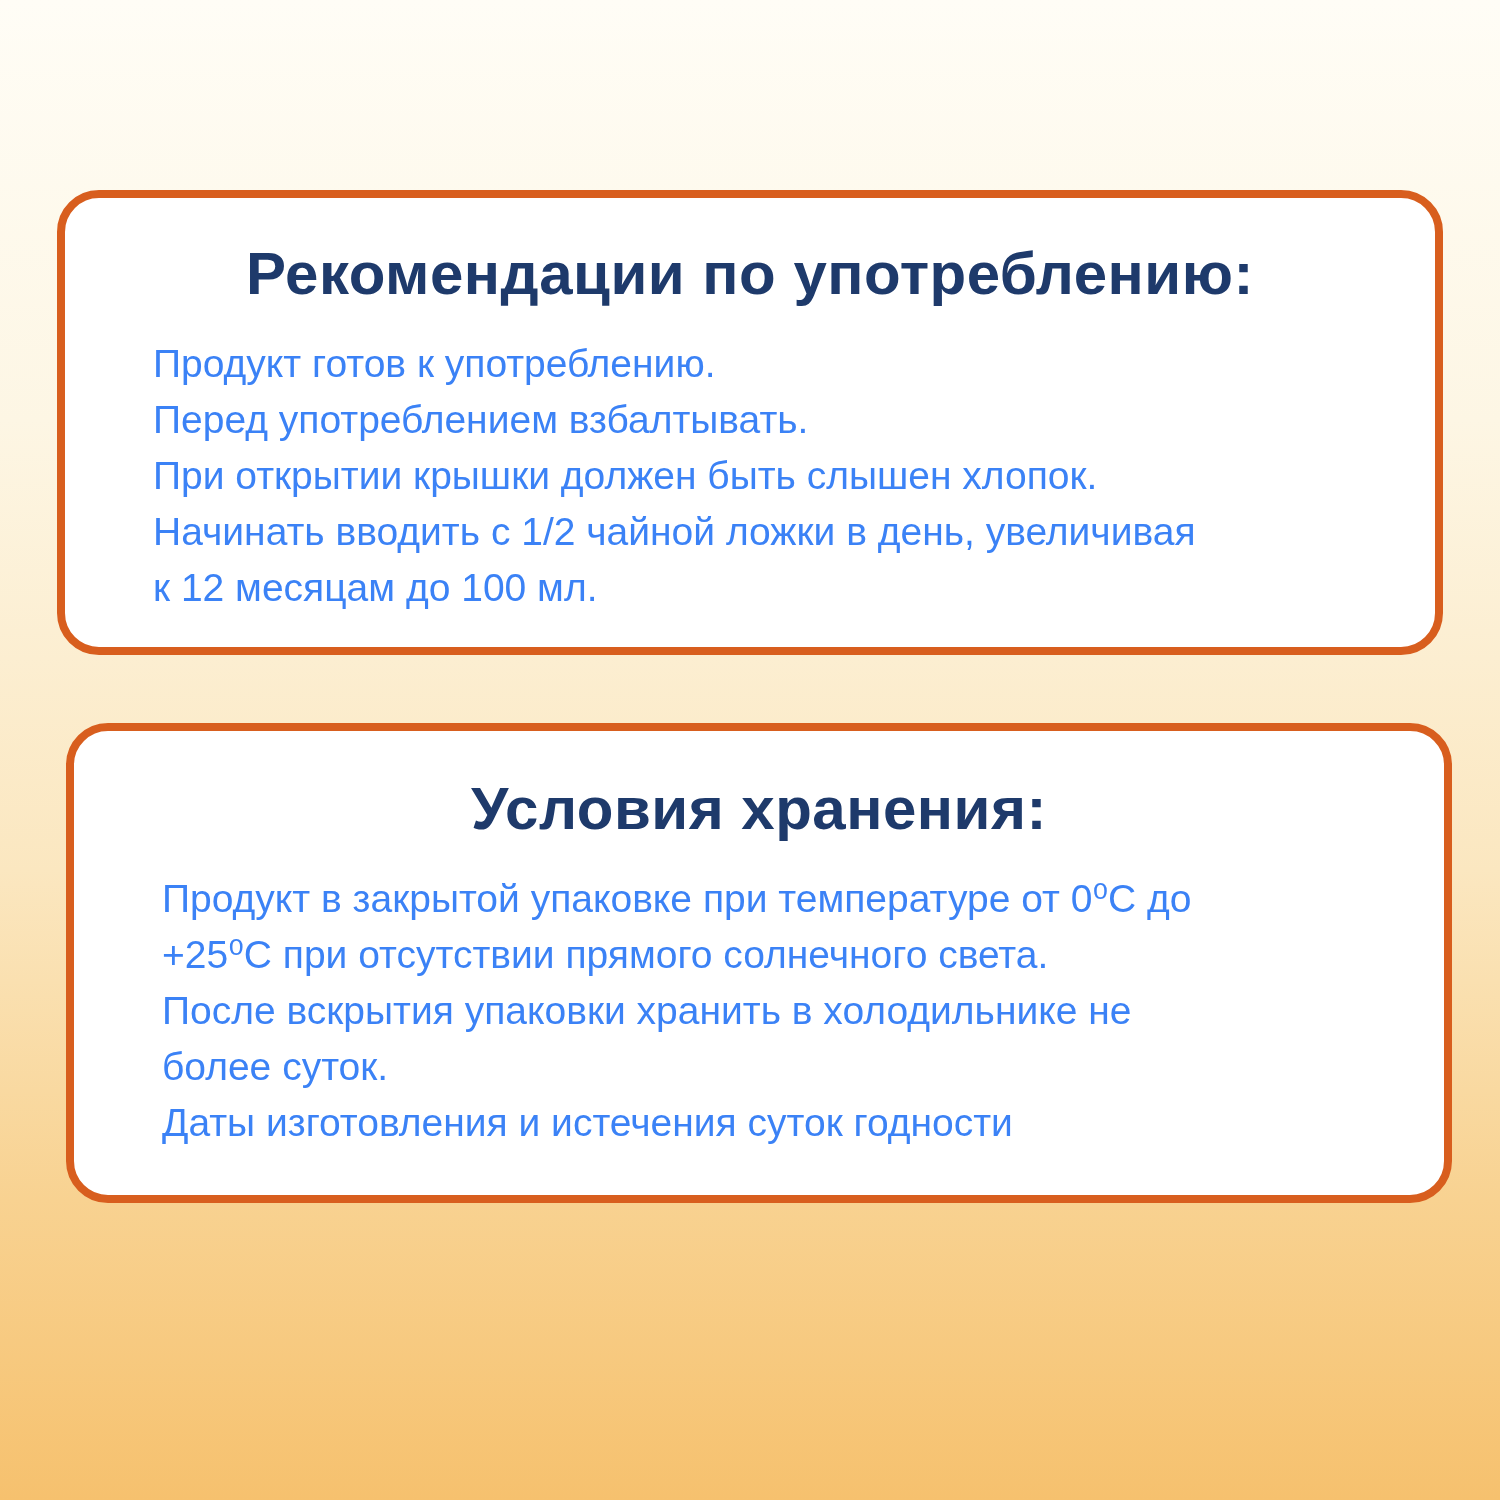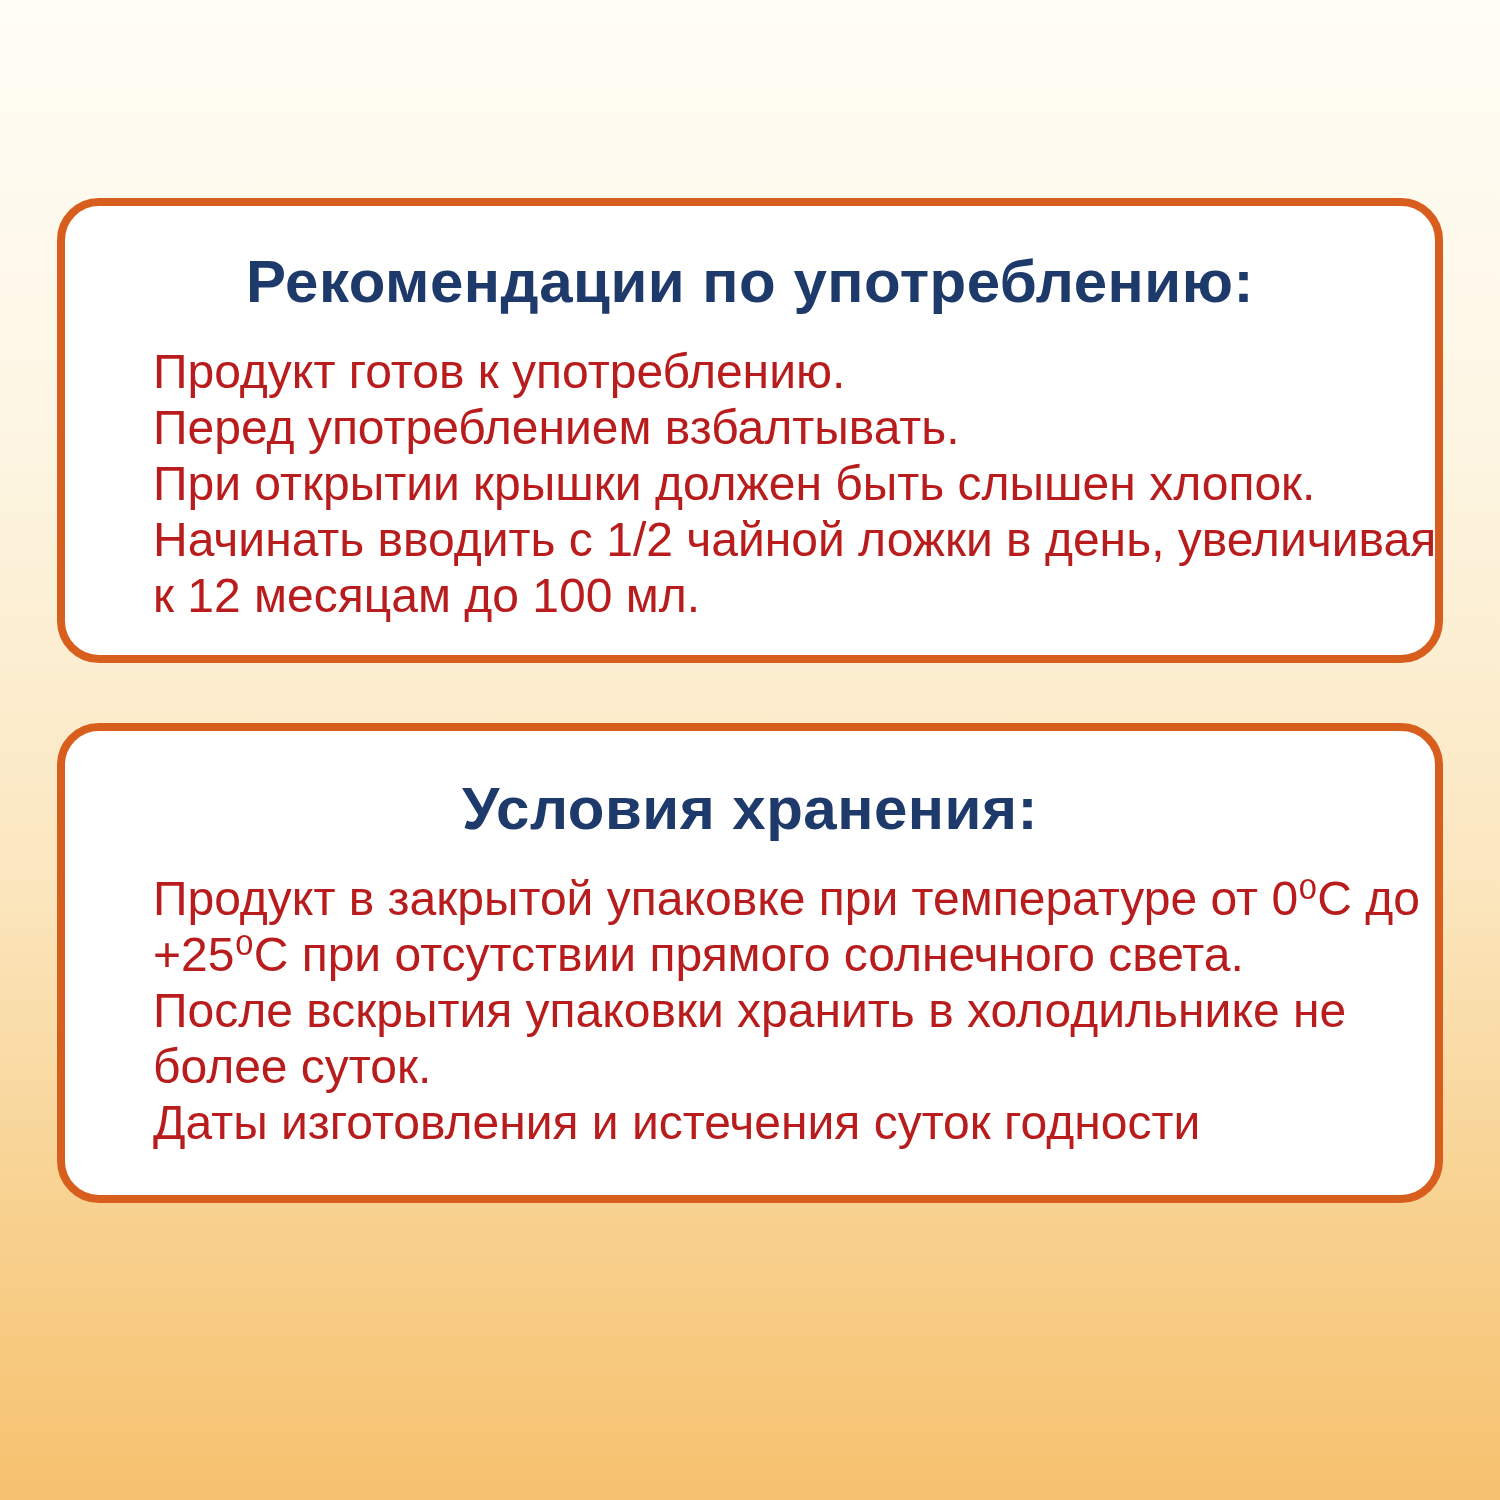--- a/index.html
+++ b/index.html
@@ -23,47 +23,48 @@
     position: absolute;
     left: 57px;
     width: 1386px;
     box-sizing: border-box;
     background: #ffffff;
     border: 8px solid #d85e1e;
     border-radius: 42px;
     color: #1e3a6b;
   }
   .card-usage {
-    top: 198px;
+    top: 190px;
     height: 465px;
     padding: 38px 88px 0 88px;
   }
   .card-storage {
     top: 723px;
     height: 480px;
     padding: 40px 88px 15px 88px;
+    margin-left: 9px;
   }
   .card-title {
     margin: 0;
     text-align: center;
     font-size: 60px;
     font-weight: bold;
     line-height: 76px;
     letter-spacing: 0.5px;
     color: #1e3a6b;
   }
   .card-body {
     margin-top: 24px;
   }
   .text-line {
-    font-size: 48px;
+    font-size: 39px;
     line-height: 56px;
     font-weight: normal;
     white-space: nowrap;
-    color: #b91c1c;
+    color: #3b82f6;
   }
 </style>
 </head>
 <body>
 
 <div>
 
   <section class="card card-usage">
     <h2 class="card-title">Рекомендации по употреблению:</h2>
     <div class="card-body">

